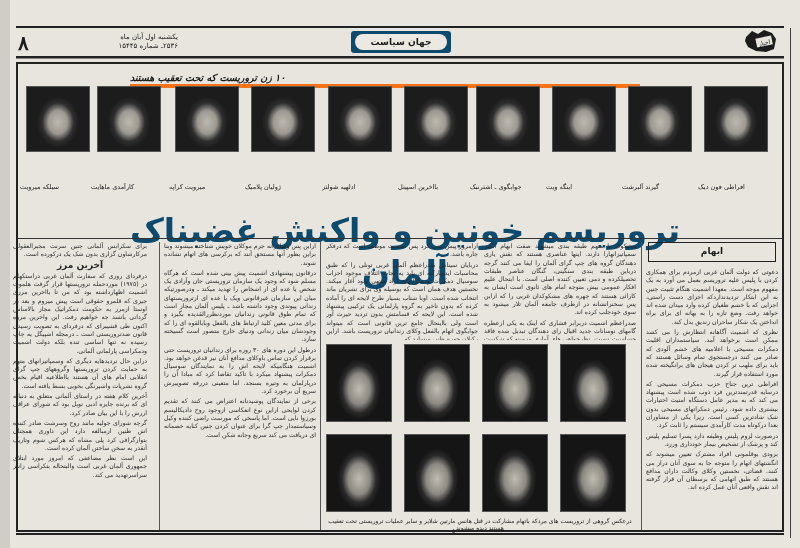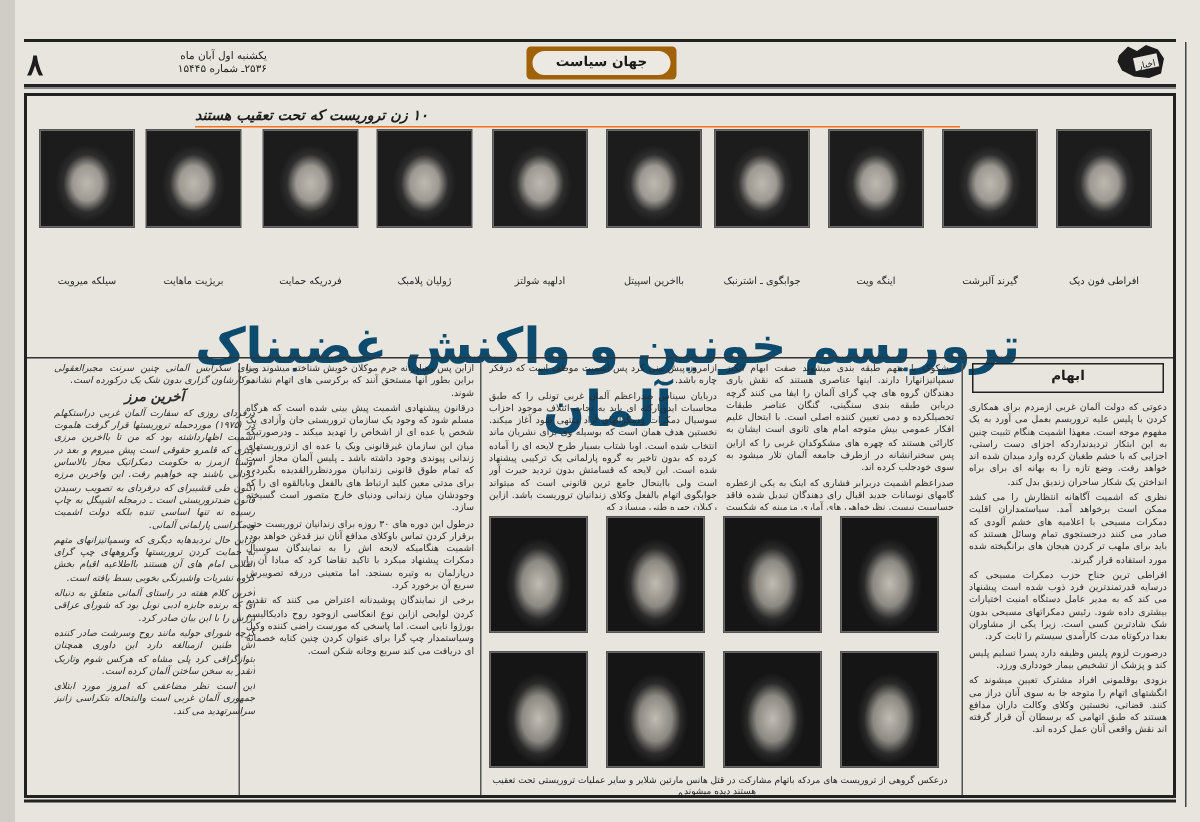--- a/index.html
+++ b/index.html
@@ -16,49 +16,49 @@
   }
   .left-edge { position:absolute; left:0; top:0; width:10px; height:548px; background:#cfcdc6; }
 
   
   .topline { position:absolute; left:16px; top:26px; width:768px; height:2px; background:#222; }
   .header-row { position:absolute; left:16px; top:29px; width:768px; height:26px; }
   .page-num { position:absolute; left:2px; top:2px; font-size:20px; font-weight:bold; font-family:"DejaVu Serif", serif; }
   .dateline { position:absolute; left:72px; top:4px; font-size:7px; line-height:9px; text-align:right; direction:rtl; width:90px; }
   .section-tab {
     position:absolute; left:335px; top:2px; width:100px; height:22px;
-    background:#a16207; border-radius:3px; padding:3px 4px;
+    background:#0c4a6e; border-radius:3px; padding:3px 4px;
   }
   .section-tab-inner {
     width:100%; height:100%; background:#ece9e2; border-radius:8px;
     font-size:9px; font-weight:bold; text-align:center; line-height:16px; direction:rtl;
   }
   .logo { position:absolute; right:6px; top:0; width:34px; height:24px; }
   .headline-rule { position:absolute; left:16px; top:56px; width:768px; height:3px; background:#222; border-bottom:1px solid #888; }
 
   
   .frame { position:absolute; left:16px; top:62px; width:768px; height:470px; border:2px solid #222; }
   .frame-right-rule { position:absolute; left:790px; top:28px; width:1px; height:510px; background:#444; }
 
   .kicker {
     position:absolute; left:130px; top:72px; width:510px; font-size:9.5px; font-style:italic; font-weight:bold;
-    direction:rtl; text-align:left; border-bottom:1px solid #f97316; padding-bottom:1px;
+    direction:rtl; text-align:left; border-bottom:4px solid #f97316; padding-bottom:1px;
   }
 
   .women-row { position:absolute; left:24px; top:86px; width:750px; height:84px; }
   .woman { position:absolute; top:0; width:64px; height:84px; }
   .photo {
     width:100%; height:78%;
     background: radial-gradient(ellipse 34% 40% at 50% 55%, #bdb9b0 0%, #9d9992 45%, #2e2e2e 75%, #1c1c1c 100%);
     border:1px solid #555;
   }
   .photo.male {
     background: radial-gradient(ellipse 34% 40% at 50% 58%, #c0bcb3 0%, #8c8982 50%, #2a2a2a 78%, #151515 100%);
   }
-  .name-label { position:absolute; left:-6px; width:76px; top:97px; font-size:6.5px; text-align:center; direction:rtl; }
+  .name-label { position:absolute; left:-6px; width:76px; top:97px; font-size:6.5px; text-align:left; direction:rtl; }
 
   .big-headline {
     position:absolute; left:100px; top:210px; width:610px; height:42px;
     font-size:33px; font-weight:bold; text-align:center; direction:rtl; letter-spacing:-0.5px;
     font-family:"DejaVu Sans", sans-serif; color:#0c4a6e; line-height:42px;
   }
   .headline-under { position:absolute; left:18px; top:238px; width:764px; height:1px; background:#333; }
 
   
   .col { position:absolute; font-size:6.2px; line-height:8.3px; direction:rtl; text-align:justify; color:#2a2a2a; overflow:hidden; }
@@ -128,25 +128,25 @@
     <div class="woman" style="left:227px">
         <div class="photo"></div>
         <div class="name-label">ژولیان پلامبک</div>
       </div>
     <div class="woman" style="left:304px">
         <div class="photo"></div>
         <div class="name-label">ادلهیه شولتز</div>
       </div>
     <div class="woman" style="left:151px">
         <div class="photo"></div>
-        <div class="name-label">فردریکه حمایت</div>
+        <div class="name-label">میرویت کراپه</div>
       </div>
     <div class="woman" style="left:73px">
         <div class="photo"></div>
-        <div class="name-label">بریژیت ماهایت</div>
+        <div class="name-label">کارآمدی ماهایت</div>
       </div>
     <div class="woman" style="left:2px">
         <div class="photo"></div>
         <div class="name-label">سیلکه میرویت</div>
       </div>
   </div>
 
   <div class="big-headline">تروریسم خونین و واکنش غضبناک آلمان</div>
   <div class="headline-under"></div>
 
@@ -202,21 +202,21 @@
   <div class="col-rule" style="left:320px; top:242px; height:288px;"></div>
 
   <div class="col" style="left:164px; top:242px; width:152px; height:288px;">
     <p>ازاین پس وهبادرانه جرم موکلان خویش شناخته میشوند وبنا براین بطور آنها مستحق آنند که برکرسی های اتهام نشانده شوند.</p>
     <p>درقانون پیشنهادی اشمیت پیش بینی شده است که هرگاه مسلم شود که وجود یک سازمان تروریستی جان وآزادی یک شخص یا عده ای از اشخاص را تهدید میکند ـ ودرصورتیکه میان این سازمان غیرقانونی ویک یا عده ای ازتروریستهای زندانی پیوندی وجود داشته باشد ـ پلیس آلمان مجاز است که تمام طوق قانونی زندانیان موردنظررالقدیده بگیرد و برای مدتی معین کلید ارتباط های بالفعل وبابالقوه ای را که وجودشان میان زندانی ودنیای خارج متصور است گسیخته سازد.</p>
     <p>درطول این دوره های ۳۰ روزه برای زندانیان تروریست حتی برقرار کردن تماس باوکلای مدافع آنان نیز قدغن خواهد بود. اشمیت هنگامیکه لایحه اش را به نمایندگان سوسیال دمکرات پیشنهاد میکرد با تاکید تقاضا کرد که مبادا آن را درپارلمان به وتیره بسنجد. اما متعینی دررفه تصویبرش سریع آن برخورد کرد.</p>
     <p>برخی از نمایندگان پوشیدنانه اعتراض می کنند که تقدیم کردن لوایحی ازاین نوع انعکاسی ازوجود روح دادیکالیسم بورژوا نایی است. اما پاسخی که مورست راضی کننده وکیل وسیاستمدار چپ گرا برای عنوان کردن چنین کنایه خصمانه ای دریافت می کند سریع وجانه شکن است.</p>
   </div>
   <div class="col-rule" style="left:159px; top:242px; height:288px;"></div>
 
-  <div class="col" style="left:36px; top:242px; width:134px; height:288px;font-style:italic;">
+  <div class="col" style="left:13px; top:242px; width:134px; height:288px;">
     <p>برای سکرابس آلمانی چنین سرنت مجبرالعقولی مرکارشاون گزاری بدون شک یک درکورده است.</p>
     <h4>آخرین مرز</h4>
     <p>درفردای روزی که سفارت آلمان غربی دراستکهلم در (۱۹۷۵) موردحمله تروریستها قرار گرفت هلموت اشمیت اظهارداشته بود که من تا بااخرین مرزی چیزی که قلمرو حقوقی است پیش میروم و بعد در اوستا ازمرز به حکومت دمکراتیک مجاز بالاساس گردانی باشند چه خواهیم رفت. این واخرین مرزه اکنون طی قشیبرای که درفردای به تصویب رسیدن قانون ضدتروریستی است ـ درمجله اشپیگل به چاپ رسیده نه تنها اساسی تنده بلکه دولت اشمیت ودمکراسی پارلمانی آلمانی.</p>
     <p>دراین حال نردیدهایه دیگری که وسمپاتیزانهای متهم به حمایت کردن تروریستها وگروههای چپ گرای انقلابی امام های آن هستند بااطلاعیه اقیام بخش گروه نشریات واشیرنگی بخوبی بسط یافته است.</p>
     <p>آخرین کلام هفته در راستای آلمانی متعلق به دنباله ای که برنده جایزه ادبی نوبل بود که شورای عراقی ارزش را با این بیان صادر کرد.</p>
     <p>گرچه شورای جولیه مانند روح وسرشت صادر کننده اش طنین ازمبالغه دارد این داوری همچنان بتوازگرافی کرد پلی مشاه که هرکس شوم وتاریک آنقدر به سخن ساختن آلمان کرده است.</p>
     <p>این است نظر مضاعفی که امروز مورد ابتلای جمهوری آلمان غربی است والبتحاله بتکراسی زانیز سراسرتهدید می کند.</p>
   </div>
 
   <div class="bottom-rule"></div>

